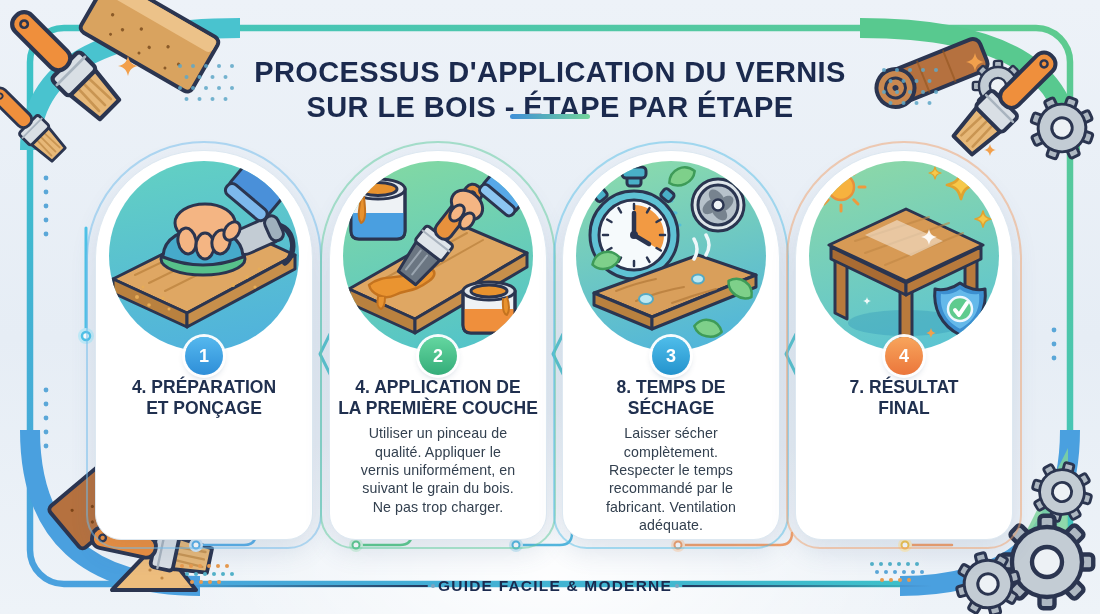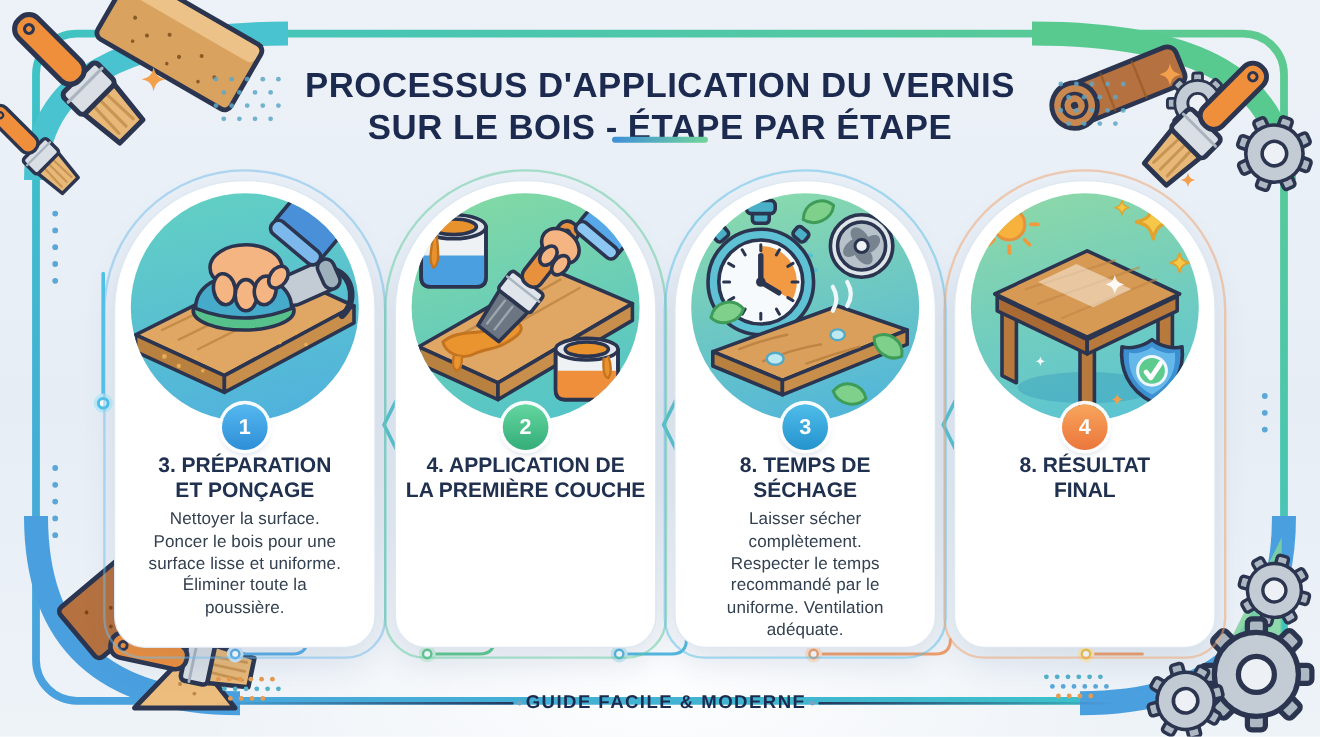--- a/index.html
+++ b/index.html
@@ -319,27 +319,22 @@
                 <circle cx="124" cy="124" r="2"></circle>
                 <circle cx="138" cy="116" r="1.7"></circle>
               <circle cx="146" cy="126" r="1.6"></circle>
                 <circle cx="60" cy="148" r="1.5"></circle>
                 <circle cx="150" cy="108" r="1.5"></circle>
             </g>
           </g>
         </svg>
       </div>
       <div class="badge">1</div>
-      <h2 class="heading">3. PRÉPARATION
+      <h2 class="heading">4. PRÉPARATION
 ET PONÇAGE</h2>
-      <p class="bodytext">Nettoyer la surface.
-Poncer le bois pour une
-surface lisse et uniforme.
-Éliminer toute la
-poussière.</p>
     </section>
 
     <section class="card c2">
       <div class="halo">
         <svg width="190" height="190" viewBox="0 0 190 190">
           <g stroke="#2b3550" stroke-width="3" stroke-linejoin="round" stroke-linecap="round">
             <g transform="translate(8,12)">
               <path d="M0,16 L0,58 Q0,66 8,66 L46,66 Q54,66 54,58 L54,16" fill="#eef2f5"></path>
               <path d="M0,40 L54,40 L54,58 Q54,66 46,66 L8,66 Q0,66 0,58 Z" fill="#4a9fe0" stroke="none"></path>
               <path d="M0,16 L0,58 Q0,66 8,66 L46,66 Q54,66 54,58 L54,16" fill="none"></path>
@@ -375,20 +370,25 @@
             <g transform="translate(158,30) rotate(40)">
               <rect x="-18" y="-44" width="42" height="58" rx="9" fill="#57a8e8"></rect>
               <rect x="-18" y="4" width="42" height="11" rx="5" fill="#8cc6f2"></rect>
             </g>
           </g>
         </svg>
       </div>
       <div class="badge">2</div>
       <h2 class="heading">4. APPLICATION DE
 LA PREMIÈRE COUCHE</h2>
+      <p class="bodytext">Utiliser un pinceau de
+qualité. Appliquer le
+vernis uniformément, en
+suivant le grain du bois.
+Ne pas trop charger.</p>
     </section>
 
     <section class="card c3">
       <div class="halo">
         <svg width="190" height="190" viewBox="0 0 190 190">
           <g stroke="#2b3550" stroke-width="3" stroke-linejoin="round" stroke-linecap="round">
             <path d="M96,40 q-20,-6 -38,2 M100,52 q-26,-4 -48,6 M104,64 q-18,0 -34,8" stroke="#54bfd8" stroke-width="3" fill="none"></path>
             <g transform="translate(142,44)">
               <circle r="26" fill="#dfe6ea"></circle>
               <circle r="20" fill="#b7c2cb"></circle>
@@ -446,21 +446,21 @@
           </g>
         </svg>
       </div>
       <div class="badge">3</div>
       <h2 class="heading">8. TEMPS DE
 SÉCHAGE</h2>
       <p class="bodytext">Laisser sécher
 complètement.
 Respecter le temps
 recommandé par le
-uniforme. Ventilation
+fabricant. Ventilation
 adéquate.</p>
     </section>
 
     <section class="card c4">
       <div class="halo">
         <svg width="190" height="190" viewBox="0 0 190 190">
           <g stroke="#2b3550" stroke-width="3" stroke-linejoin="round" stroke-linecap="round">
             <ellipse cx="97" cy="162" rx="58" ry="13" fill="#2f93b8" opacity=".35" stroke="none"></ellipse>
             <g transform="translate(32,26)">
               <circle r="13" fill="#f7b23e" stroke="#e8913c" stroke-width="2.5"></circle>
@@ -497,21 +497,21 @@
             <g transform="translate(151,148)">
               <path d="M0,-26 C8,-20 18,-18 25,-20 C27,-2 20,16 0,26 C-20,16 -27,-2 -25,-20 C-18,-18 -8,-20 0,-26 Z" fill="#3c8fd0"></path>
               <path d="M0,-26 C8,-20 18,-18 25,-20 C27,-2 20,16 0,26 C-20,16 -27,-2 -25,-20 C-18,-18 -8,-20 0,-26 Z" fill="#65b9ea" stroke="none" transform="scale(.76)"></path>
               <circle r="12" fill="#5ecb8e" stroke="#eef7ff" stroke-width="2.5"></circle>
               <path d="M-5,1 L-1,6 L7,-6" stroke="#ffffff" stroke-width="4" fill="none"></path>
             </g>
           </g>
         </svg>
       </div>
       <div class="badge">4</div>
-      <h2 class="heading">8. RÉSULTAT
+      <h2 class="heading">7. RÉSULTAT
 FINAL</h2>
     </section>
 
   </div>
 
   <div class="footer">
     <div class="line line-left"></div>
     <div class="fdot"></div>
     <div class="label">GUIDE FACILE &amp; MODERNE</div>
     <div class="fdot"></div>

